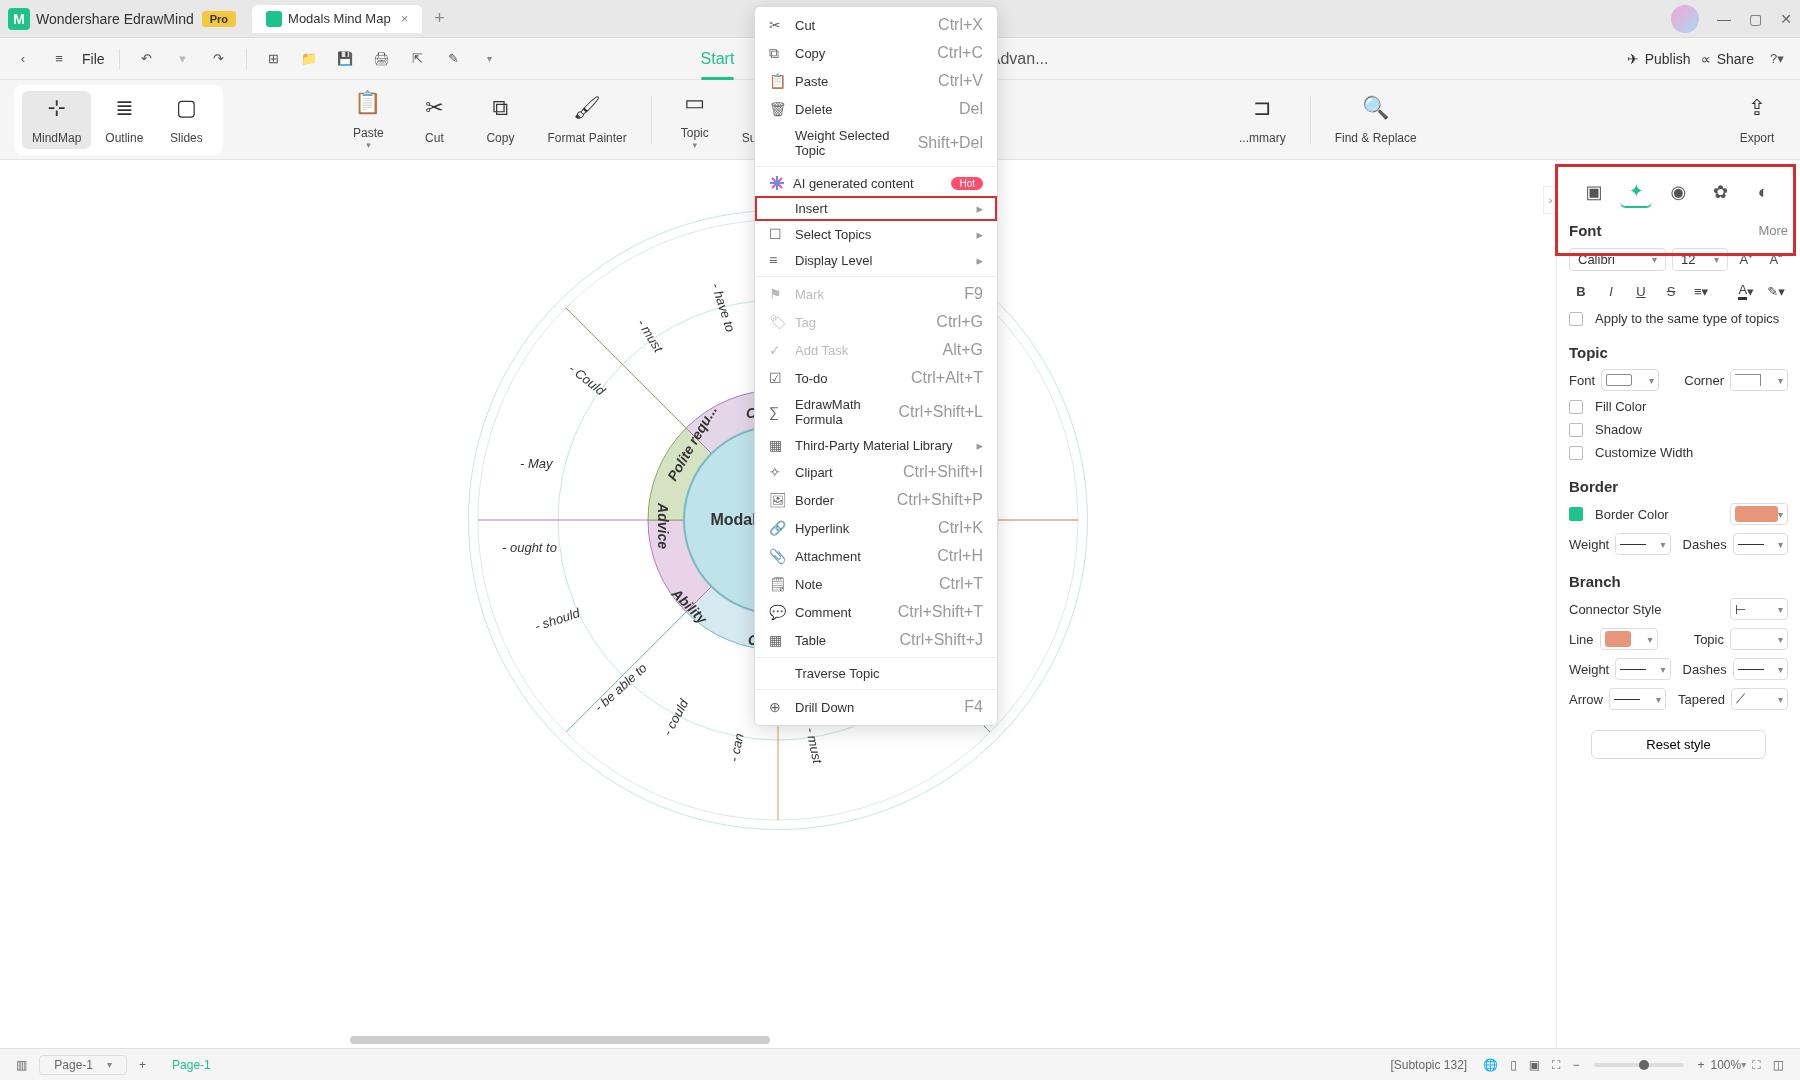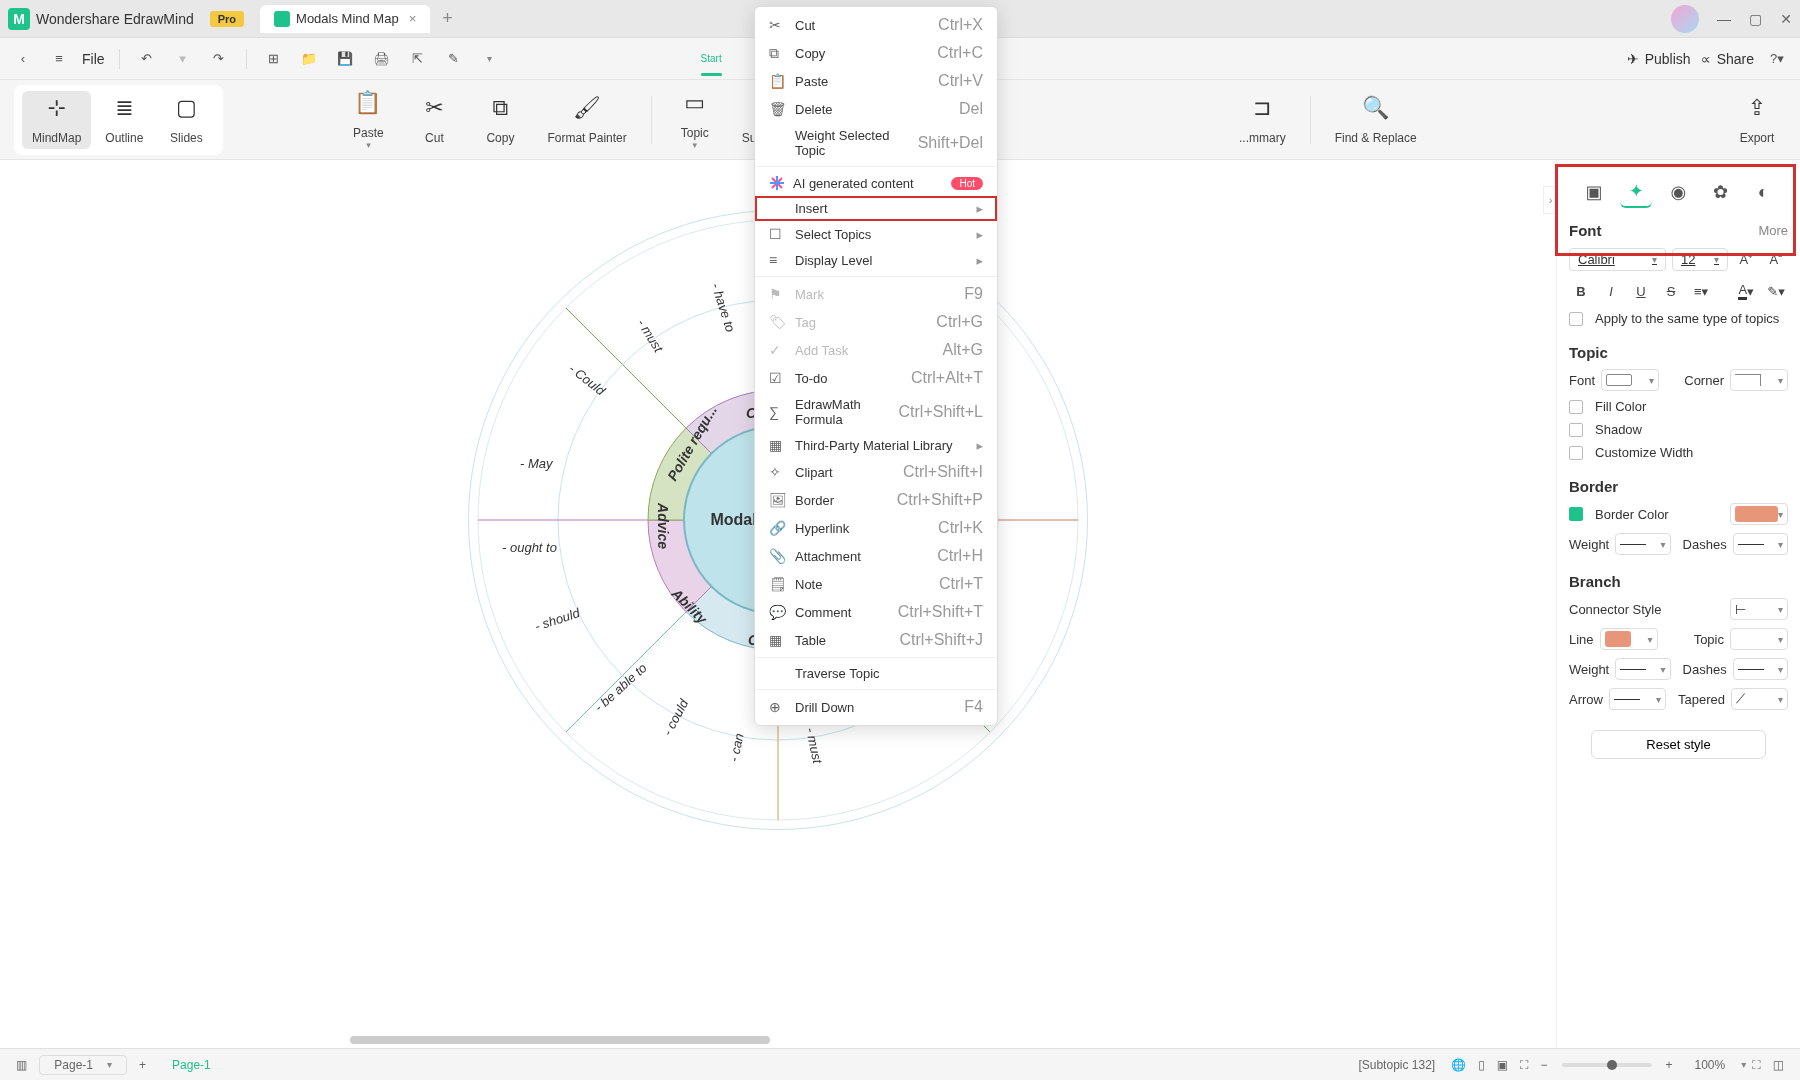--- a/index.html
+++ b/index.html
@@ -1,34 +1,34 @@
 <!DOCTYPE html>
 <html><head>
 <meta charset="utf-8">
 <style>
 * { box-sizing: border-box; margin: 0; padding: 0; font-family: -apple-system, BlinkMacSystemFont, "Segoe UI", Arial, sans-serif; }
 body { background: #f5f5f5; width: 1800px; height: 1080px; overflow: hidden; font-size: 13px; color: #333; position: relative; }
 
 .titlebar { height: 38px; background: #e8e8e8; display: flex; align-items: center; padding: 0 8px; border-bottom: 1px solid #ddd; }
 .app-logo { width: 22px; height: 22px; background: #1ec28b; border-radius: 4px; margin-right: 6px; display: flex; align-items: center; justify-content: center; color: #fff; font-weight: bold; font-size: 14px; }
 .app-name { font-size: 14px; color: #333; }
-.pro-badge { background: #f5c842; color: #333; padding: 2px 8px; border-radius: 3px; font-size: 11px; margin-left: 16px; font-weight: 600; }
+.pro-badge { background: #f5c842; color: #333; padding: 2px 8px; border-radius: 3px; font-size: 11px; margin-left: 8px; font-weight: 600; }
 .tab { background: #fff; padding: 6px 14px; border-radius: 6px 6px 0 0; margin-left: 16px; display: flex; align-items: center; font-size: 13px; }
 .tab-ico { width: 16px; height: 16px; background: #1ec28b; border-radius: 3px; margin-right: 6px; }
 .tab-close { margin-left: 10px; color: #888; cursor: pointer; }
 .tab-plus { margin-left: 12px; color: #888; font-size: 18px; cursor: pointer; }
 .winbtns { margin-left: auto; display: flex; gap: 18px; align-items: center; }
 .avatar { width: 28px; height: 28px; border-radius: 50%; background: linear-gradient(135deg,#f3a6d4,#a8d8f0); }
 .wctl { font-size: 14px; color: #666; cursor: pointer; }
 
 .menubar { height: 42px; background: #f5f5f5; display: flex; align-items: center; padding: 0 10px; gap: 10px; border-bottom: 1px solid #e5e5e5; }
 .mbtn { width: 26px; height: 26px; display: flex; align-items: center; justify-content: center; color: #555; cursor: pointer; border-radius: 4px; }
 .file { font-size: 14px; color: #333; cursor: pointer; }
 .sep { width: 1px; height: 20px; background: #ddd; margin: 0 4px; }
-.mtab { padding: 10px 18px; font-size: 10px; color: #555; cursor: pointer; position: relative; text-align: right; }
+.mtab { padding: 10px 18px; font-size: 16px; color: #555; cursor: pointer; position: relative; text-align: right; }
 .mtab.active { color: #1ec28b; }
 .mtab.active::after { content:''; position:absolute; bottom:-2px; left:18px; right:18px; height:3px; background:#1ec28b; border-radius:2px; }
 .spacer { flex: 1; }
 .pub { display: flex; align-items: center; gap: 6px; font-size: 14px; cursor: pointer; }
 
 .ribbon { height: 80px; background: #f5f5f5; display: flex; align-items: center; padding: 0 14px; gap: 8px; border-bottom: 1px solid #e5e5e5; }
 .rgrp { display: flex; gap: 4px; background: #fff; padding: 6px 8px; border-radius: 8px; }
 .ritem { display: flex; flex-direction: column; align-items: center; justify-content: center; padding: 4px 10px; cursor: pointer; border-radius: 6px; min-width: 58px; }
 .ritem.active { background: #e8e8e8; }
 .ritem .ico { font-size: 22px; color: #333; }
@@ -59,21 +59,21 @@
 .ai-ico { width:16px; height:16px; margin-right:8px; }
 
 .sidepanel { width: 244px; background: #fff; border-left: 1px solid #eee; display:flex; flex-direction:column; padding: 10px 12px; position: relative; }
 .highlight-box { position:absolute; top:4px; left:-2px; right:4px; height:92px; border:3px solid #d32f2f; pointer-events:none; }
 .ptabs { display:flex; justify-content:space-around; padding:6px 4px 14px; }
 .ptab { width: 32px; height: 32px; display: flex; align-items: center; justify-content: center; font-size: 18px; cursor: pointer; color: #555; border-radius: 6px; }
 .ptab.active { color:#1ec28b; border-bottom:2px solid #1ec28b; }
 .sect-head { display:flex; justify-content: space-between; align-items:center; font-weight:700; font-size:15px; margin-bottom:8px;}
 .more { font-size:13px; color:#888; font-weight:400;margin-left:48px; }
 .row { display:flex; align-items:center; gap:6px; margin-bottom:8px; font-size:13px; }
-.sel { border:1px solid #ddd; border-radius:4px; padding:3px 8px; background:#fff; display:flex; align-items:center; gap:12px; flex:1; justify-content:space-between;text-decoration:underline;}
+.sel { border:1px solid #ddd; border-radius:4px; padding:3px 8px; background:#fff; display:flex; align-items:center; gap:12px; flex:1; justify-content:space-between;}
 .sel.small { flex:0 0 56px; }
 .ibtn { width:24px; height:24px; display:flex; align-items:center;justify-content:center; cursor:pointer; border-radius:3px; color:#444; }
 .chk { width:14px; height:14px; border:1px solid #bbb; border-radius:2px; display:inline-block; vertical-align:middle; margin-right:6px;}
 .chk.on { background:#1ec28b; border-color:#1ec28b; }
 .sect-title { font-weight:700; font-size:15px; margin: 10px 0 8px; }
 .sw { width:58px; height:22px; border:1px solid #ddd; border-radius:4px; display:flex; align-items:center; justify-content:space-between; padding:0 4px; }
 .sw .swc { width:26px; height:12px; }
 .sw .swcar { font-size:10px; color:#888; }
 .swcolor { width:44px; height:16px; border-radius:3px; }
 .resetbtn { margin:12px auto 0; padding:6px 24px; border:1px solid #ddd; border-radius:6px; background:#fff; font-size:13px; cursor:pointer; display:block; width:80%; text-align:center;}
@@ -554,17 +554,17 @@
   <span>[Subtopic 132]</span>
   <span class="sbtn" style="margin-left:10px">🌐</span>
   <span class="sbtn">▯</span>
   <span class="sbtn">▣</span>
   <span class="sbtn">⛶</span>
   <span class="sbtn">−</span>
   <div class="zslider">
       <div class="dot"></div>
     </div>
   <span class="sbtn">+</span>
-  <span style="margin:0 16px">100%</span>
+  <span style="margin:0 0">100%</span>
   <span style="font-size:10px;color:#888">▾</span>
   <span class="sbtn">⛶</span>
   <span class="sbtn">◫</span>
 </div>
 
 </body></html>

